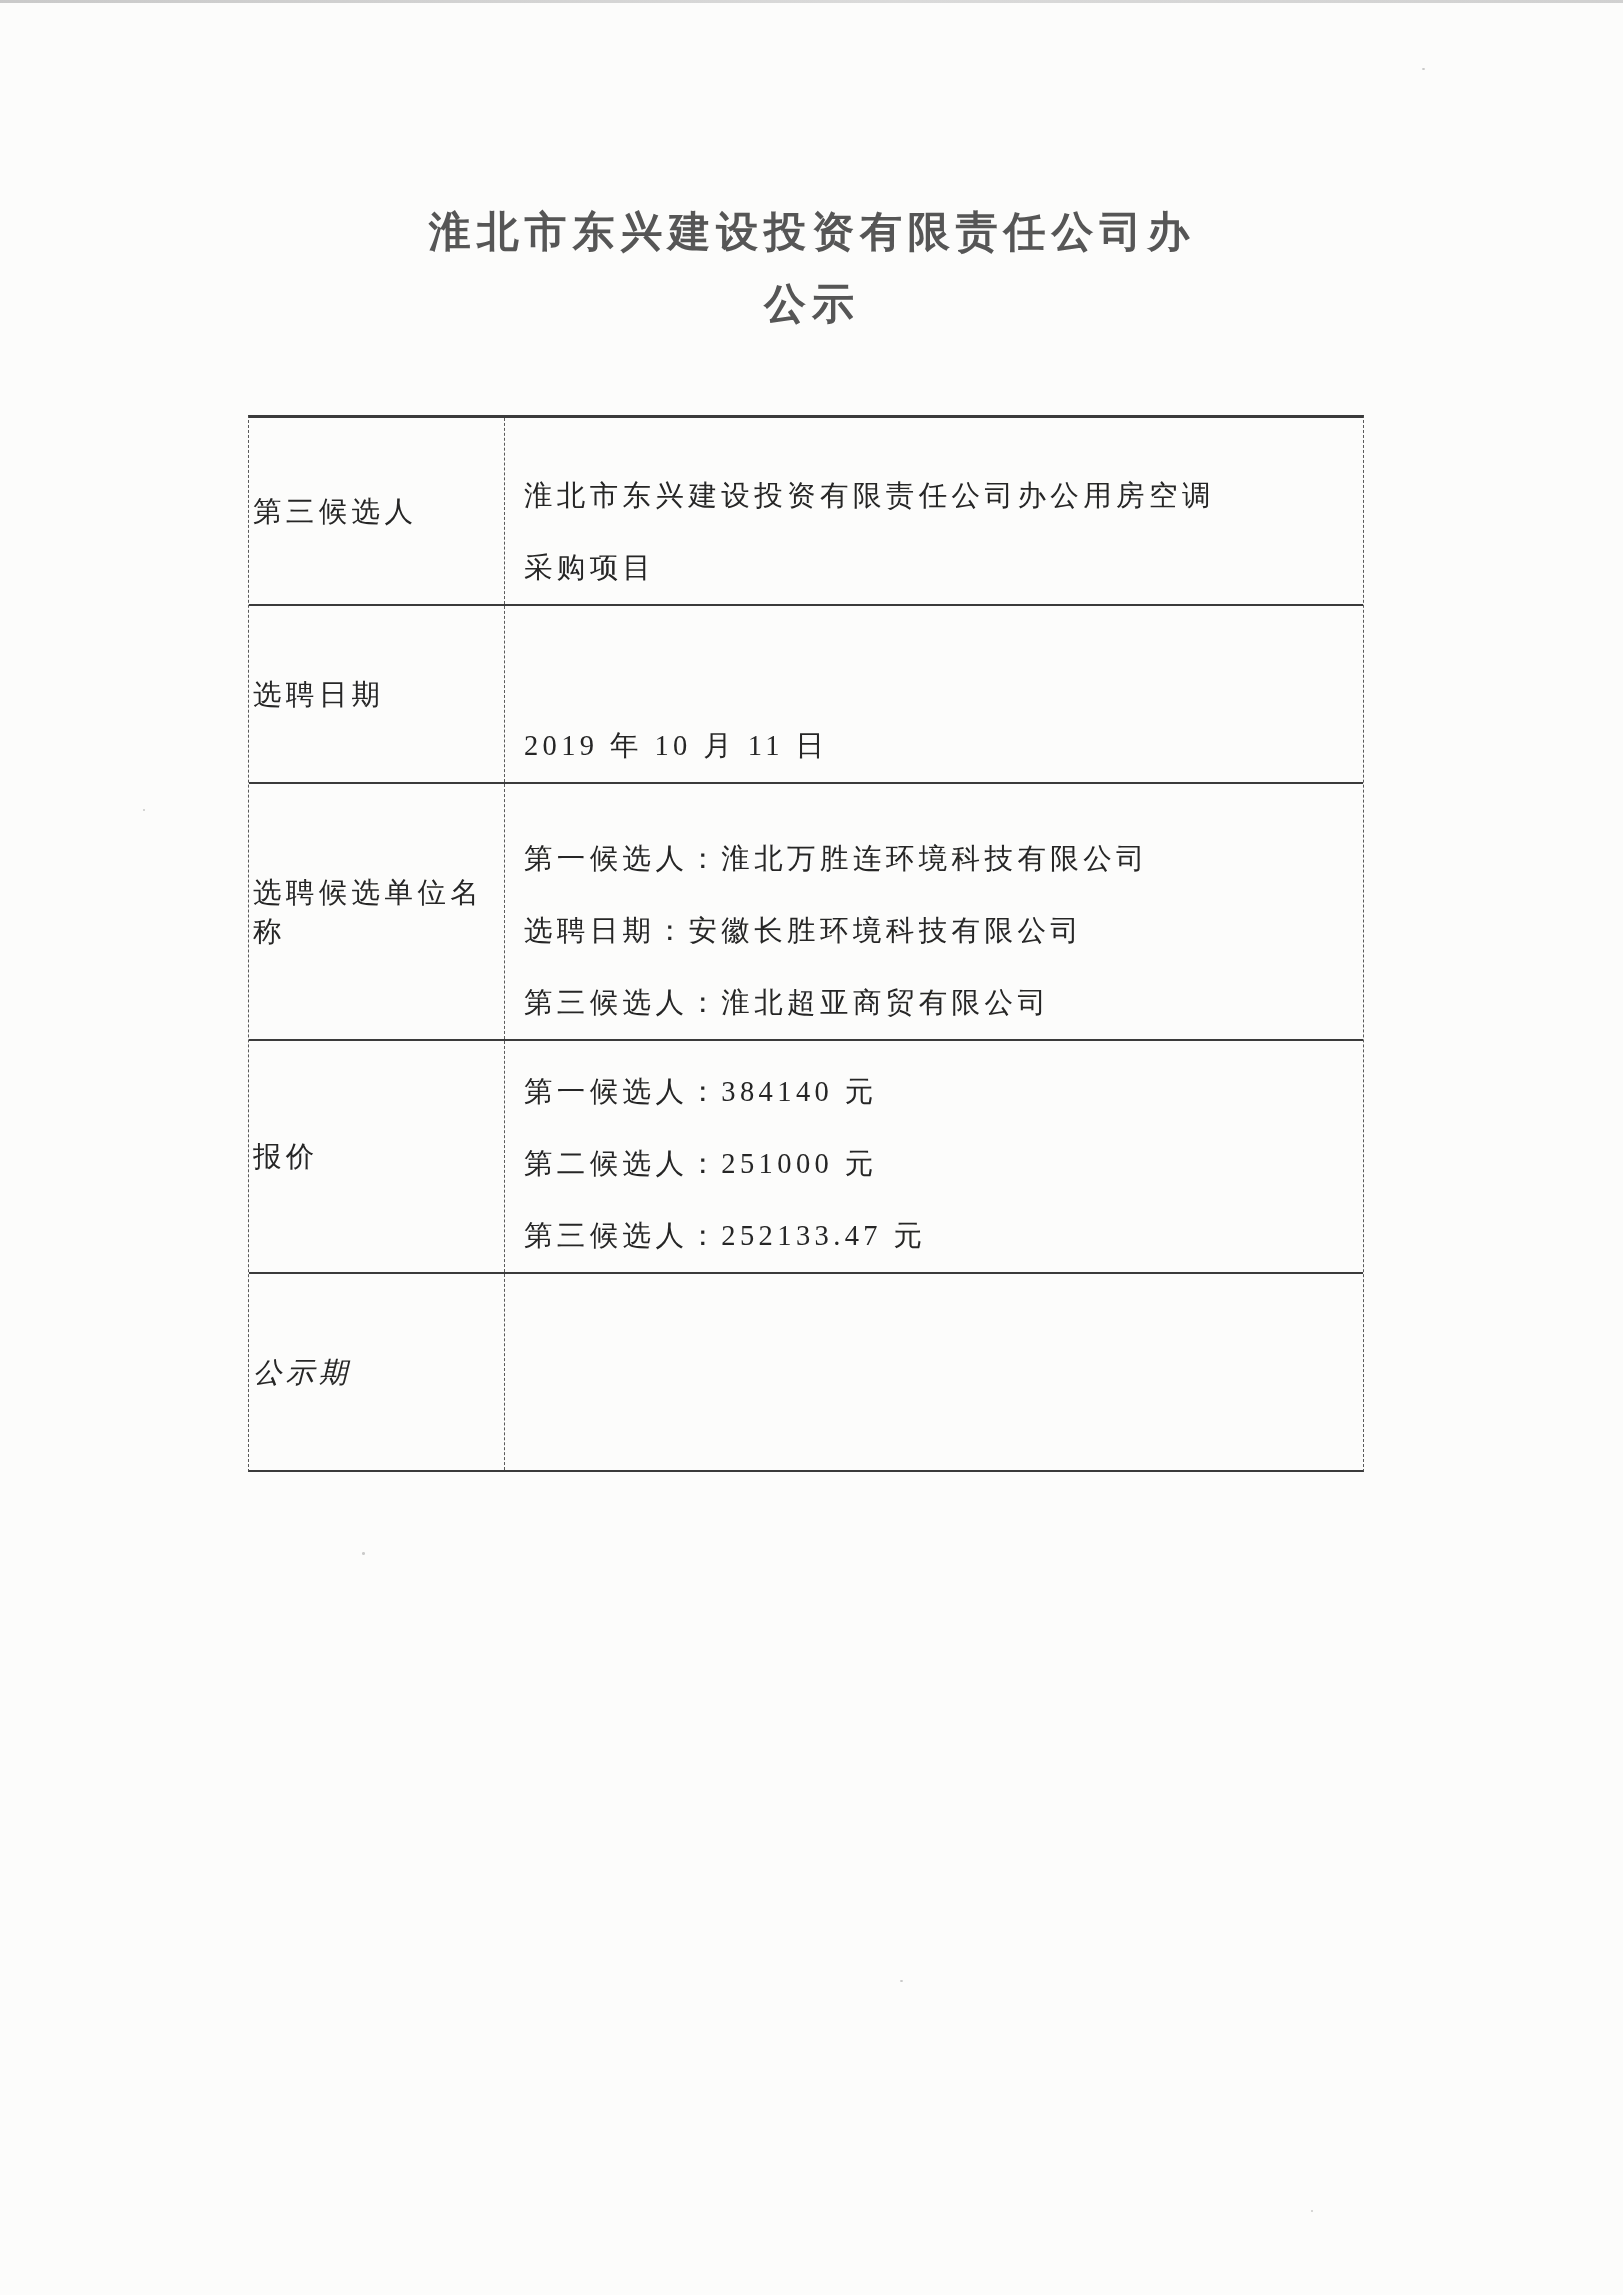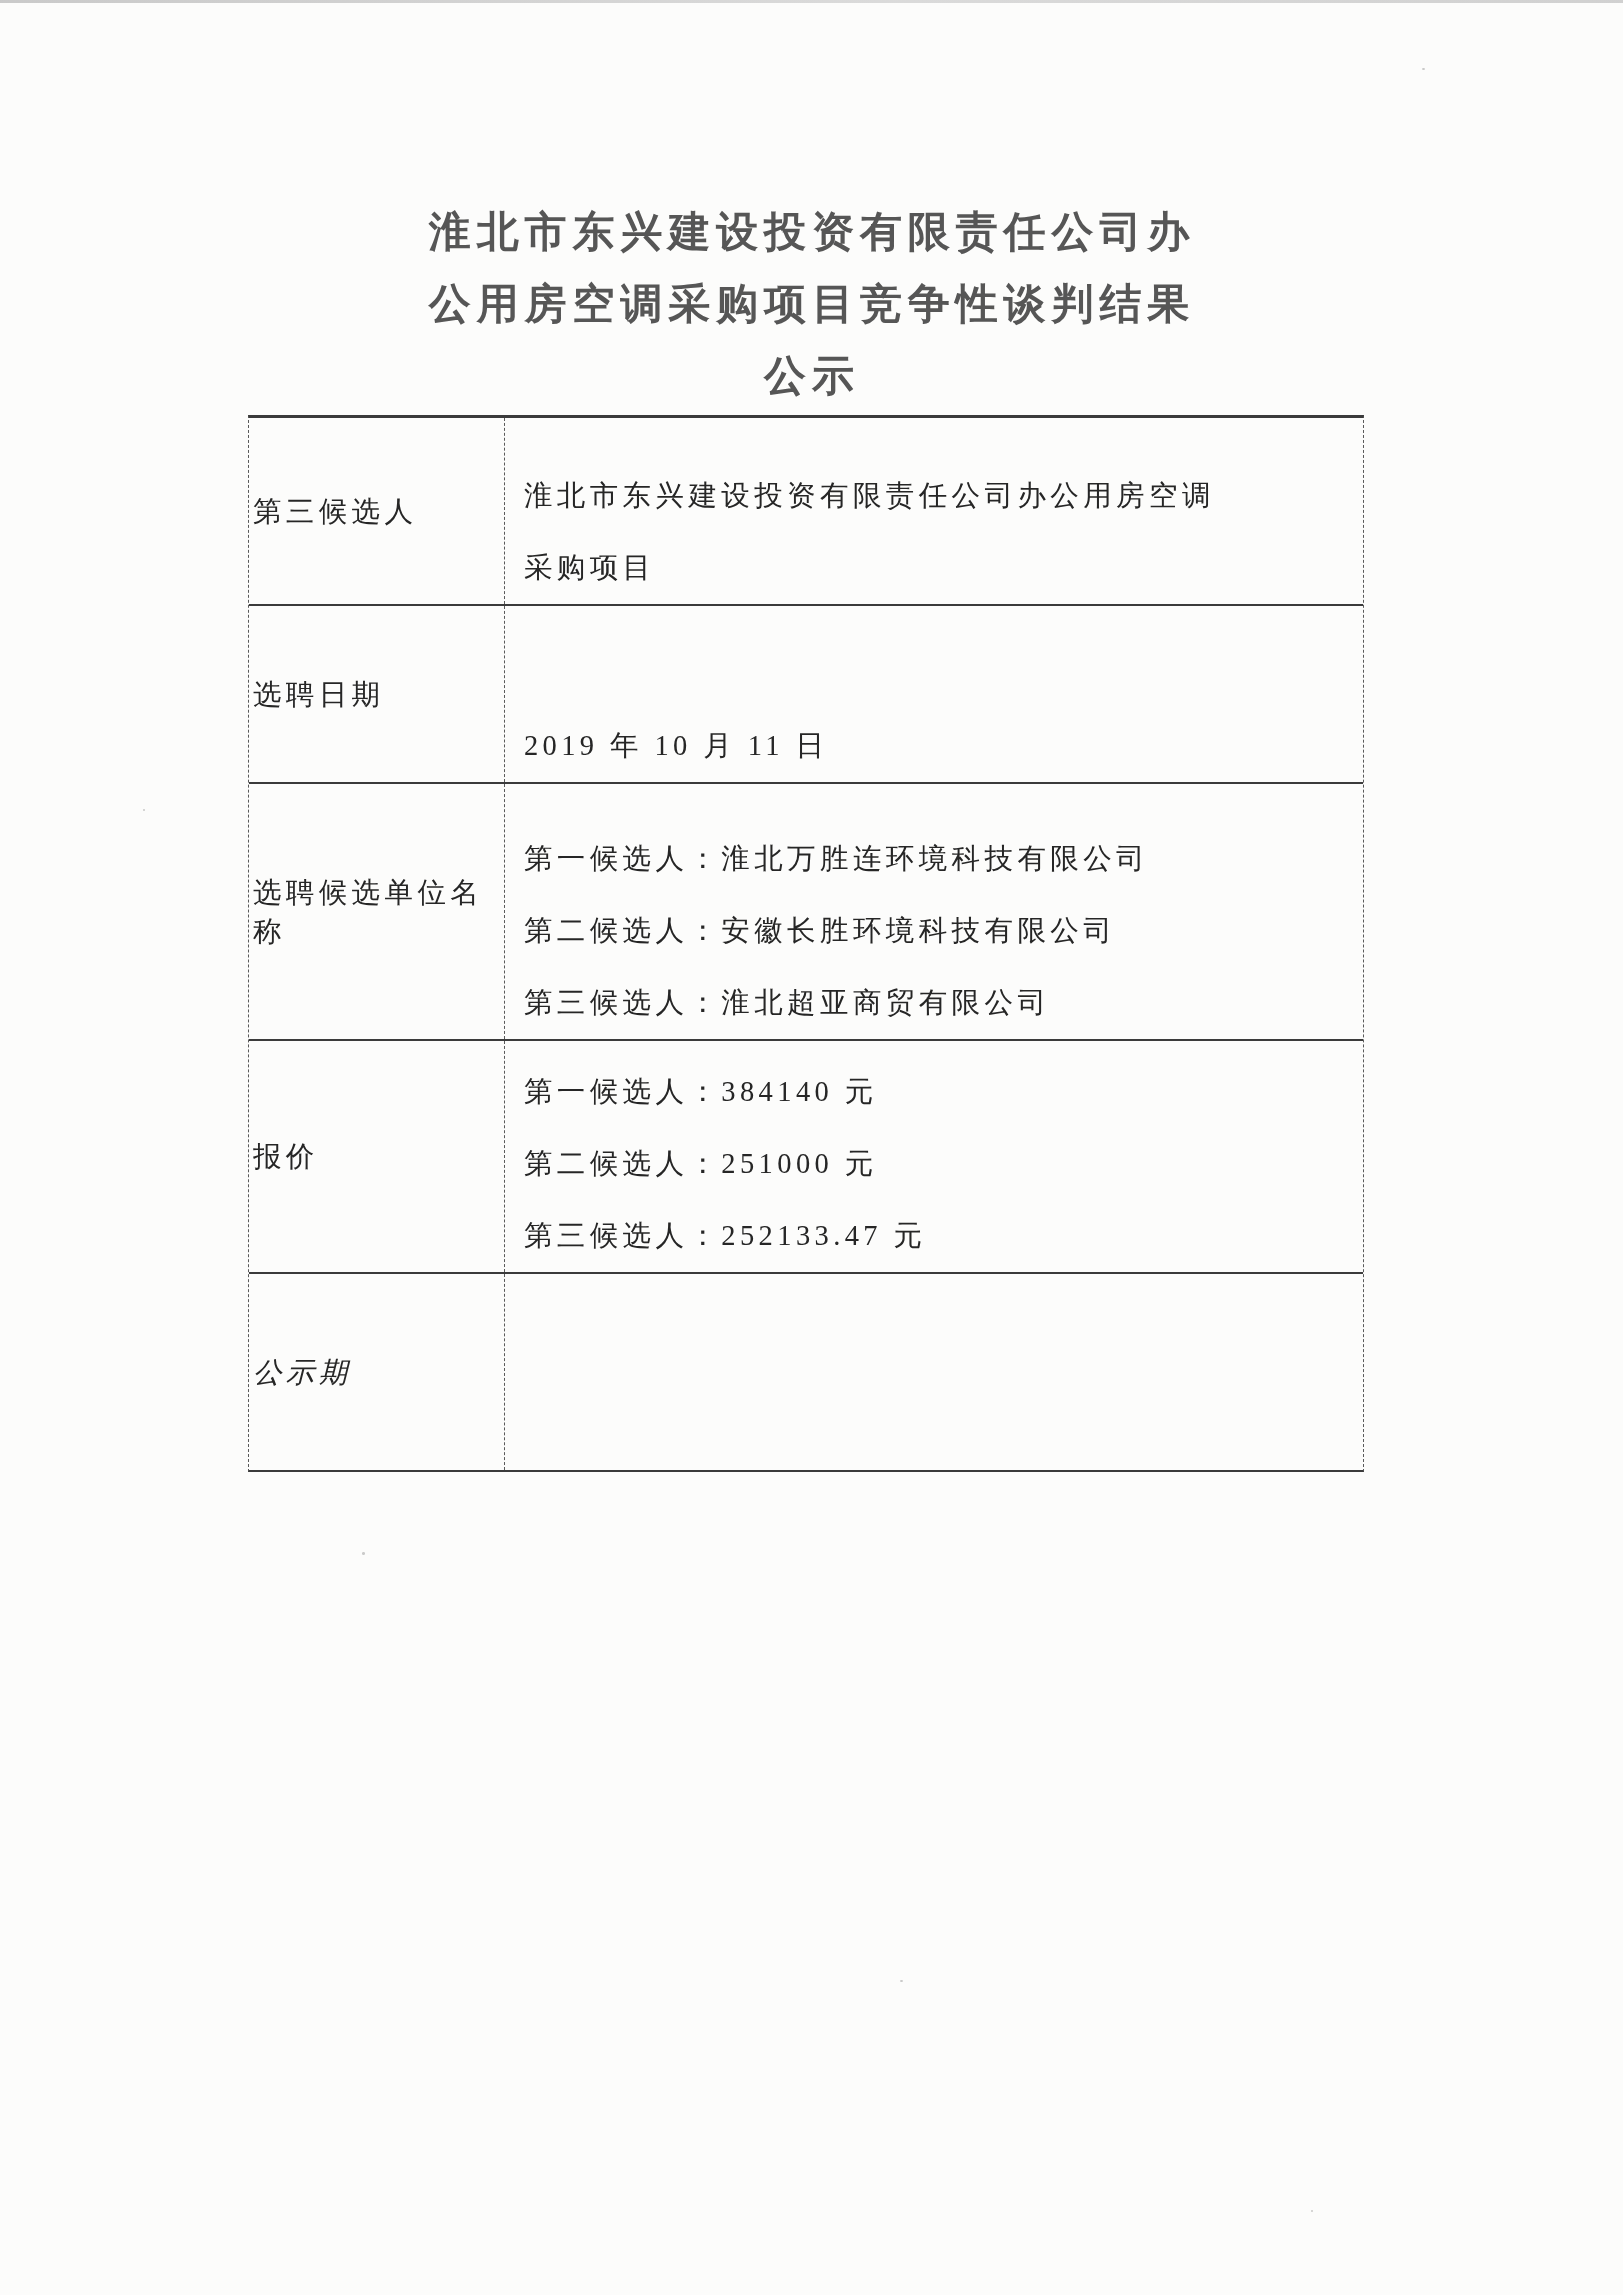--- a/index.html
+++ b/index.html
@@ -103,21 +103,20 @@
 </style>
 </head>
 <body>
 
 <div class="page">
 
   <div class="top-edge"></div>
 
   <h1 class="title">
     <span class="title-line">淮北市东兴建设投资有限责任公司办</span>
-    <span class="title-line">公用房空调采购项目竞争性谈判结果</span>
     <span class="title-line">公示</span>
   </h1>
 
   <div class="doc-table">
 
     <div class="row r1">
       <div class="cell label-cell">第三候选人</div>
       <div class="cell value-cell">
         <div class="line">淮北市东兴建设投资有限责任公司办公用房空调</div>
         <div class="line">采购项目</div>
@@ -129,21 +128,21 @@
       <div class="cell label-cell">选聘日期</div>
       <div class="cell value-cell">
         <div class="line">2019 年 10 月 11 日</div>
       </div>
     </div>
 
     <div class="row r4">
       <div class="cell label-cell">选聘候选单位名称</div>
       <div class="cell value-cell">
         <div class="line">第一候选人：淮北万胜连环境科技有限公司</div>
-        <div class="line">第二候选人：安徽长胜环境科技有限公司</div>
+        <div class="line">选聘日期：安徽长胜环境科技有限公司</div>
         <div class="line">第三候选人：淮北超亚商贸有限公司</div>
       </div>
     </div>
 
     <div class="row r5">
       <div class="cell label-cell">报价</div>
       <div class="cell value-cell">
         <div class="line">第一候选人：384140 元</div>
         <div class="line">第二候选人：251000 元</div>
         <div class="line">第三候选人：252133.47 元</div>

